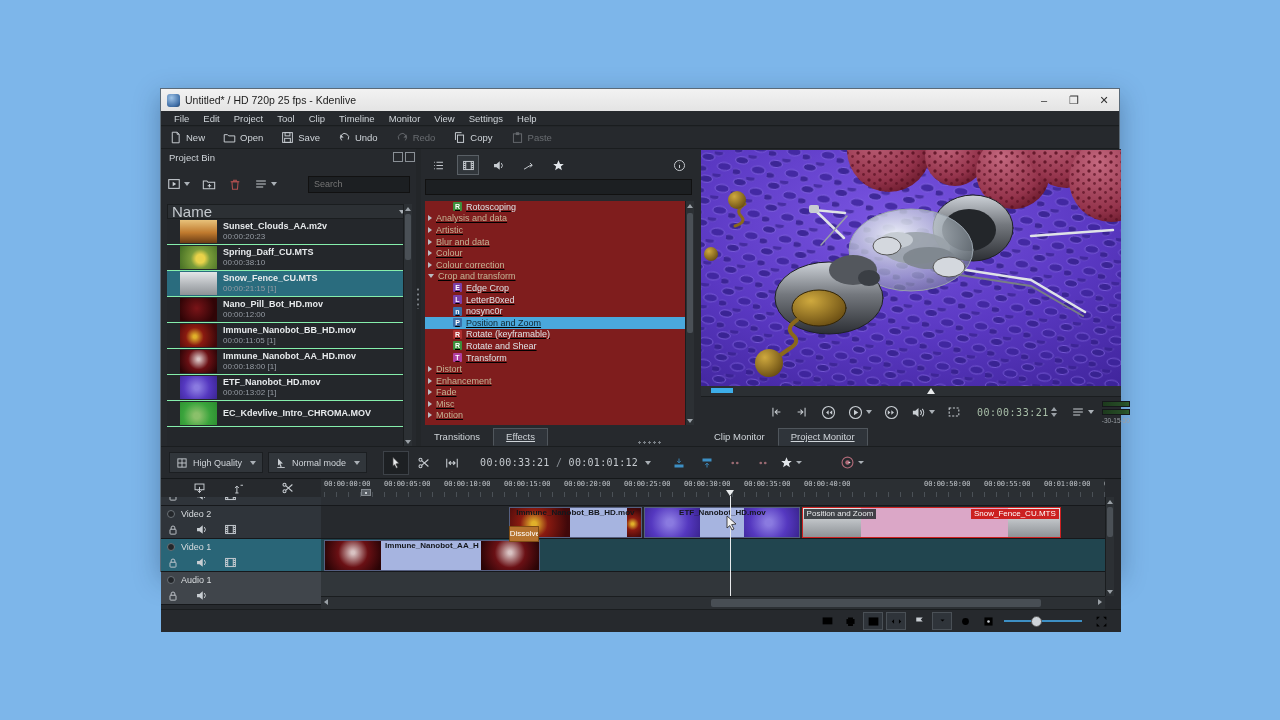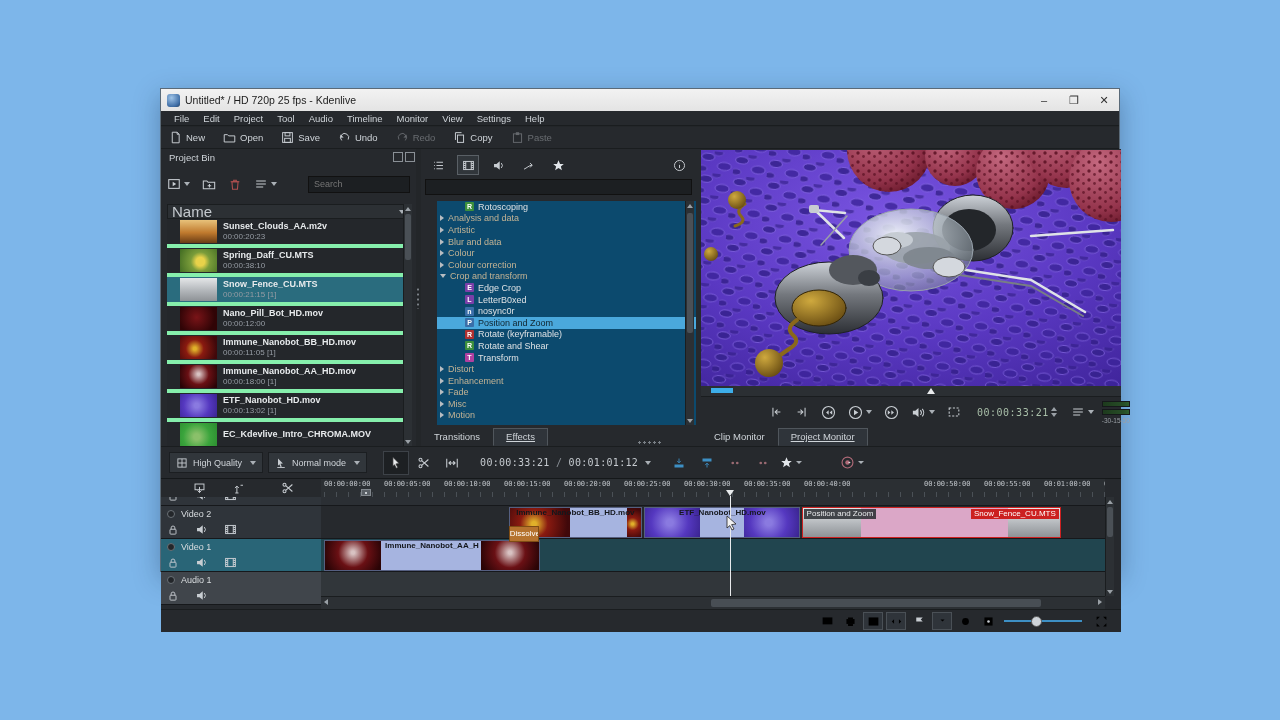--- a/index.html
+++ b/index.html
@@ -25,21 +25,21 @@
   
   #bin{position:absolute;left:0;top:0;width:255px;height:297px;background:#26292d;}
   #bin-title{position:absolute;left:8px;top:3px;font-size:9.5px;color:#cfd4d9;}
   .dockbtn{position:absolute;top:3px;width:10px;height:10px;border:1px solid #8a9096;box-sizing:border-box;}
   #bin-toolbar{position:absolute;left:6px;top:22px;width:243px;height:26px;display:flex;align-items:center;gap:12px;}
   .bin-ico{display:flex;align-items:center;}
   .caret{width:0;height:0;border-left:3.5px solid transparent;border-right:3.5px solid transparent;border-top:4px solid #aab0b6;margin-left:3px;}
   #bin-search{margin-left:auto;width:102px;height:17px;background:#1c1f22;border:1px solid #111;color:#8a9096;font-size:9px;padding:0 5px;box-sizing:border-box;}
   #bin-header{position:absolute;left:6px;top:55px;width:243px;height:15px;background:#2c3034;border:1px solid #1a1d1f;box-sizing:border-box;color:#c4c9ce;font-size:15px;display:flex;align-items:center;padding:0 4px;}
   #bin-list{position:absolute;left:6px;top:70px;width:236px;height:227px;overflow:hidden;background:#24272b;}
-  .bin-row{height:25px;display:flex;align-items:center;border-bottom:4px solid #86efac;}
+  .bin-row{height:25px;display:flex;align-items:center;border-bottom:1px solid #86efac;}
   .bin-row.sel{background:#2a6c7e;}
   .bin-thumb{width:37px;height:23px;margin-left:13px;flex:none;}
   .bin-meta{margin-left:6px;overflow:hidden;white-space:nowrap;}
   .bin-name{font-size:9px;font-weight:bold;color:#e7eaec;line-height:11px;}
   .bin-dur{font-size:8px;color:#969ca4;line-height:10px;}
   .vscroll{position:absolute;background:#2c3034;border-left:1px solid #1a1d1f;}
   .scr-arrow{position:absolute;left:0;width:100%;height:9px;display:flex;align-items:center;justify-content:center;}
   .tri-u{width:0;height:0;border-left:3px solid transparent;border-right:3px solid transparent;border-bottom:4px solid #9aa0a6;}
   .tri-d{width:0;height:0;border-left:3px solid transparent;border-right:3px solid transparent;border-top:4px solid #9aa0a6;}
   .scr-thumb{position:absolute;left:1px;right:1px;background:#4a5056;border-radius:2px;}
@@ -52,21 +52,21 @@
   .th-nanored{background:radial-gradient(circle at 40% 55%,#e0b02a 6%,#8a1a10 35%,#40080a 85%);}
   .th-nanodark{background:radial-gradient(circle at 50% 40%,#d8c2c2 5%,#6a1014 45%,#2a0406 90%);}
   .th-etf{background:radial-gradient(circle at 45% 50%,#8a7ae0 10%,#5538c0 55%,#3a2490);}
   .th-chroma{background:radial-gradient(circle at 45% 60%,#8ac06a 12%,#3aa43c 55%,#2a8a2e);}
   
   #fx{position:absolute;left:260px;top:0;width:275px;height:297px;background:#26292d;}
   #fx-toolbar{position:absolute;left:6px;top:6px;width:263px;height:20px;display:flex;align-items:center;gap:10px;}
   .fx-tbtn{width:20px;height:18px;display:flex;align-items:center;justify-content:center;border:1px solid transparent;}
   .fx-tbtn.active{border-color:#5a6066;background:#31363b;}
   #fx-search{position:absolute;left:4px;top:30px;width:267px;height:16px;background:#1c1f22;border:1px solid #111;box-sizing:border-box;}
-  #fx-tree{position:absolute;left:16px;top:52px;width:260px;height:224px;overflow:hidden;background:#0c4a6e;}
+  #fx-tree{position:absolute;left:4px;top:52px;width:260px;height:224px;overflow:hidden;background:#7f1d1d;text-decoration:underline;}
   .fx-row{height:11.6px;display:flex;align-items:center;font-size:9px;color:#dde1e4;white-space:nowrap;}
   .fx-row .arrow{width:0;height:0;margin:0 4px 0 3px;flex:none;}
   .arrow.col{border-top:3.5px solid transparent;border-bottom:3.5px solid transparent;border-left:4.5px solid #b8bdc2;}
   .arrow.exp{border-left:3.5px solid transparent;border-right:3.5px solid transparent;border-top:4.5px solid #b8bdc2;}
   .fx-cat{color:#c3b394;}
   .fx-badge{width:9px;height:9px;flex:none;border-radius:1px;color:#fff;font-size:7px;font-weight:bold;display:flex;align-items:center;justify-content:center;margin-right:4px;}
   .fx-row.sel{background:#4aa8dc;color:#10252f;}
   #fx-tabs{position:absolute;left:0px;top:279px;height:18px;display:flex;}
   .tab{font-size:9.5px;color:#cfd4d9;padding:2px 12px 3px;border:1px solid transparent;}
   .tab.active{background:#2f343a;border-color:#50565c;border-bottom-color:#2f343a;text-decoration:underline;}
@@ -142,21 +142,21 @@
       <div class="winbtn">❐</div>
       <div class="winbtn">✕</div>
     </div>
   </div>
 
   <div id="menubar">
         <span class="menu-item">File</span>
         <span class="menu-item">Edit</span>
         <span class="menu-item">Project</span>
         <span class="menu-item">Tool</span>
-        <span class="menu-item">Audio</span>
+        <span class="menu-item">Clip</span>
         <span class="menu-item">Timeline</span>
         <span class="menu-item">Monitor</span>
         <span class="menu-item">View</span>
         <span class="menu-item">Settings</span>
         <span class="menu-item">Help</span>
       </div>
   <div id="maintoolbar">
         <span class="tb-btn">
           <span class="icon">
             <svg width="13" height="13" viewBox="0 0 16 16">

